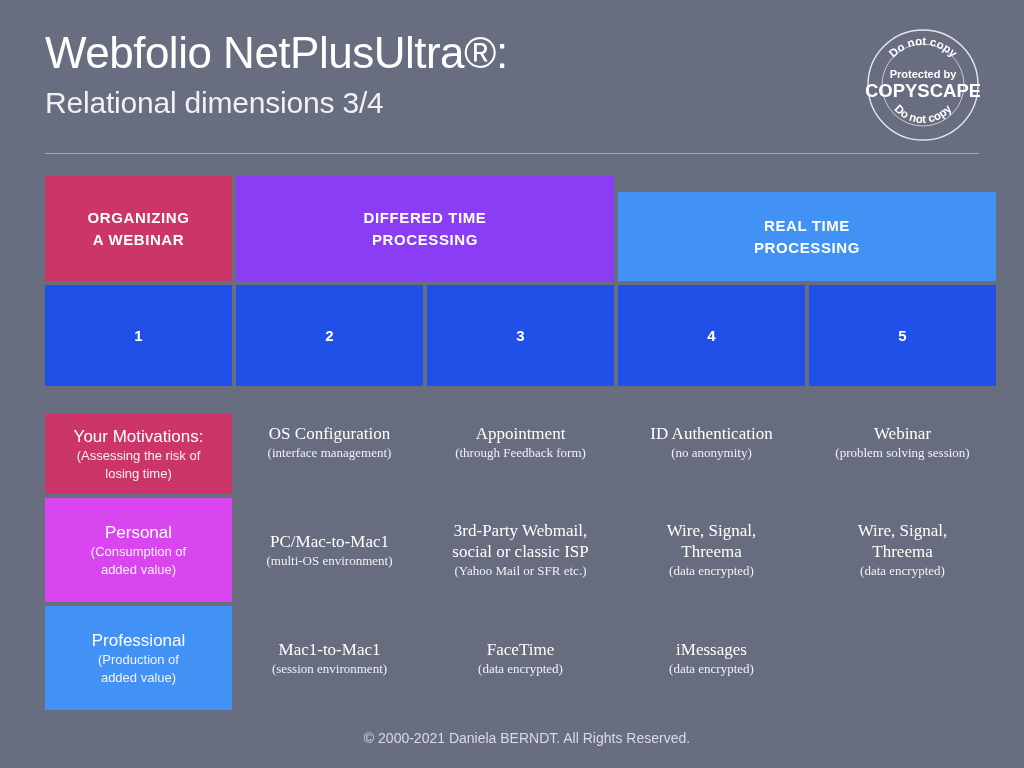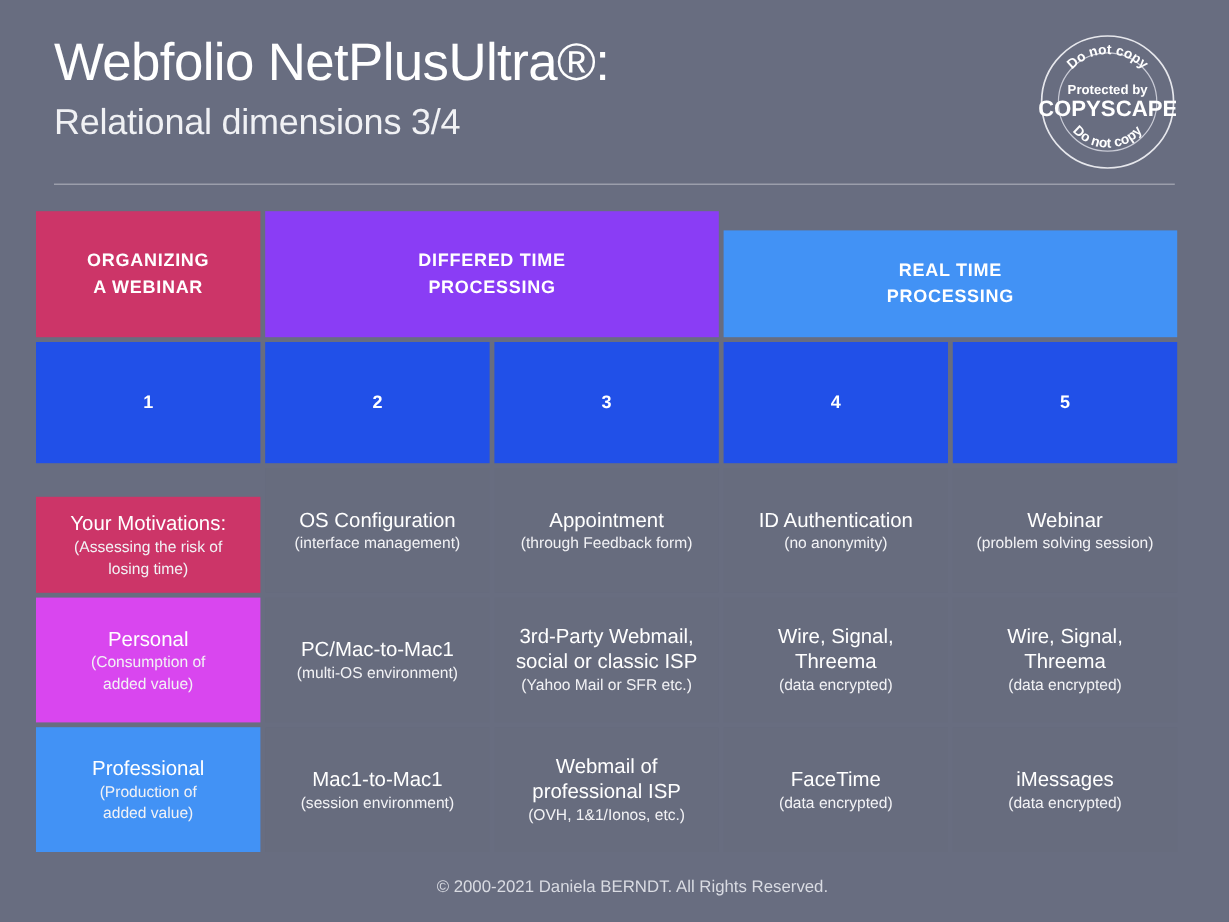--- a/index.html
+++ b/index.html
@@ -29,21 +29,21 @@
   }
 
   
   .badge {
     position:absolute; left:866px; top:28px; width:114px; height:114px;
   }
   .badge svg { display:block; width:114px; height:114px; }
 
   
   .table {
-    position:absolute; left:30px; top:176px;
+    position:absolute; left:45px; top:176px;
     width:935px; height:522px;
     display:grid;
     grid-template-columns:187px 187px 187px 187px 187px;
     grid-template-rows:105px 101px 104px 104px 104px;
     gap:4px;
   }
   .cell {
     display:flex; flex-direction:column;
     align-items:center; justify-content:center;
     text-align:center; color:#FFFFFF;
@@ -58,21 +58,21 @@
 
   
   .num { background:#2150E8; font-size:15px; font-weight:bold; }
 
   
   .lbl-pink   { background:#CC3568;margin-top:24px; }
   .lbl-purple { background:#d946ef; }
   .lbl-blue   { background:#4292F5; }
 
   
-  .body-cell { background:#676C7E; }
+  .body-cell { background:#676C7E;font-family:Liberation Serif, serif; }
 
   .main-text { font-size:17px; font-weight:400; line-height:1.24; color:#FFFFFF; }
   .sub-text  { font-size:13px; font-weight:400; line-height:1.26; color:#F2F2F5; margin-top:1px; }
 
   
   .footer {
     position:absolute; left:0; top:730px; width:1024px;
     text-align:center; font-size:14px; color:#D9DBE2;padding-left:30px;
   }
 
@@ -179,25 +179,20 @@
     <div class="cell lbl-blue">
       <div class="main-text">Professional</div>
       <div class="sub-text">(Production of</div>
       <div class="sub-text">added value)</div>
     </div>
     <div class="cell body-cell">
       <div class="main-text">Mac1-to-Mac1</div>
       <div class="sub-text">(session environment)</div>
     </div>
     <div class="cell body-cell">
-      <div class="main-text">Webmail of</div>
-      <div class="main-text">professional ISP</div>
-      <div class="sub-text">(OVH, 1&amp;1/Ionos, etc.)</div>
-    </div>
-    <div class="cell body-cell">
       <div class="main-text">FaceTime</div>
       <div class="sub-text">(data encrypted)</div>
     </div>
     <div class="cell body-cell">
       <div class="main-text">iMessages</div>
       <div class="sub-text">(data encrypted)</div>
     </div>
 
   </div>
 

